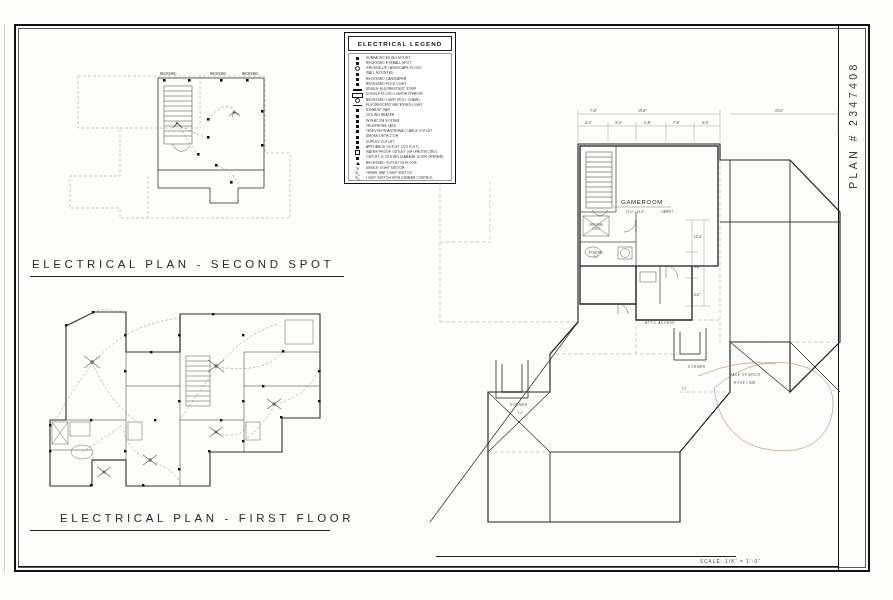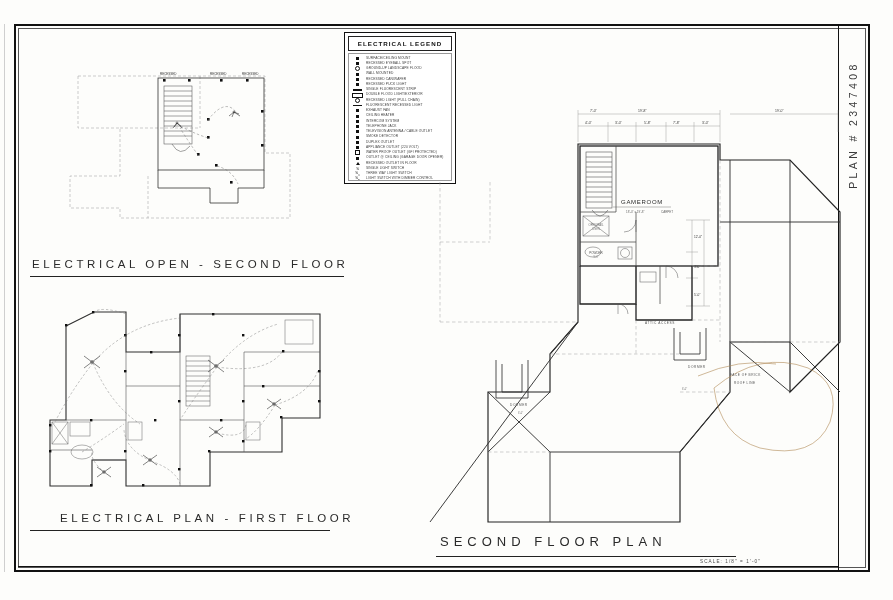--- a/index.html
+++ b/index.html
@@ -224,21 +224,21 @@
           <path d="M138 97 Q130 86 120 70"></path>
           <path d="M157 108 Q172 112 178 126"></path>
         </g>
         <text class="lbl" x="100" y="17" font-size="3">RECESSED</text>
         <text class="lbl" x="150" y="17" font-size="3">RECESSED</text>
         <text class="lbl" x="182" y="17" font-size="3">RECESSED</text>
       </g>
     </svg>
   </div>
 
-  <div class="dtitle" style="left:32px;top:258px;">ELECTRICAL OPEN - SECOND FLOOR</div>
+  <div class="dtitle" style="left:32px;top:258px;">ELECTRICAL PLAN - SECOND SPOT</div>
   <div class="t-rule" style="left:30px;top:276px;width:314px;"></div>
 
   <div class="canvas" style="left:30px;top:300px;">
     <svg width="320" height="200" viewBox="0 0 320 200">
 
       <g fill="none" stroke="#2e2e2e" stroke-width="1.1">
         <path d="M36 26 L64 12 L96 12 L96 52 L150 52 L150 14 L290 14 L290 118
                  L252 118 L252 152 L180 152 L180 186 L96 186 L96 160 L62 160
                  L62 186 L20 186 L20 120 L36 120 Z"></path>
       </g>
@@ -472,17 +472,16 @@
 
         <text x="300" y="284" font-size="3.2" fill="#555" letter-spacing="0.5">FACE OF BRICK</text>
         <text x="304" y="292" font-size="3.2" fill="#555" letter-spacing="0.5">ROOF LINE</text>
 
         <text x="252" y="298" font-size="2.6" fill="#777">6'-0"</text>
         <text x="88" y="322" font-size="2.6" fill="#777">6'-0"</text>
       </g>
     </svg>
   </div>
 
-  <div class="dtitle" style="left:440px;top:534px;font-size:13px;letter-spacing:5px;">SECOND FLOOR PLAN</div>
   <div class="t-rule" style="left:436px;top:556px;width:300px;"></div>
   <div class="scale-txt" style="left:700px;top:559px;">SCALE: 1/8" = 1'-0"</div>
 
 </div>
 
 </body></html>

